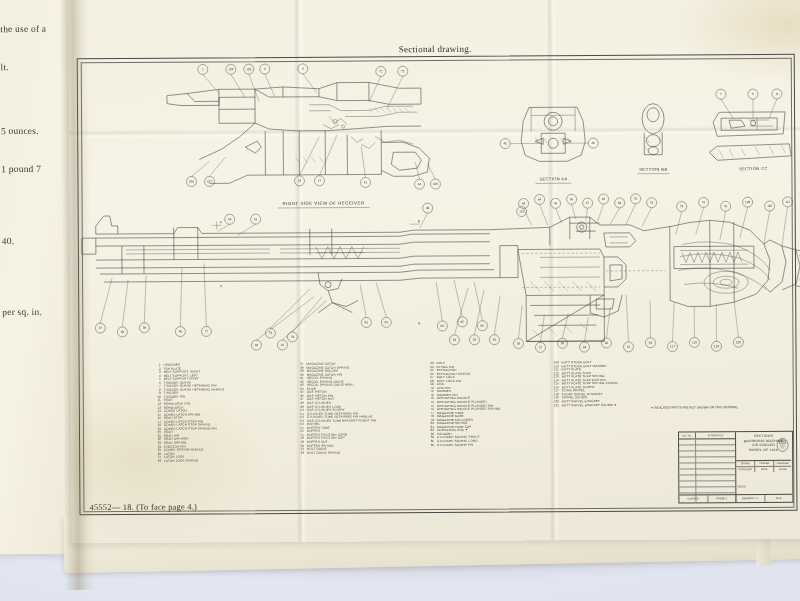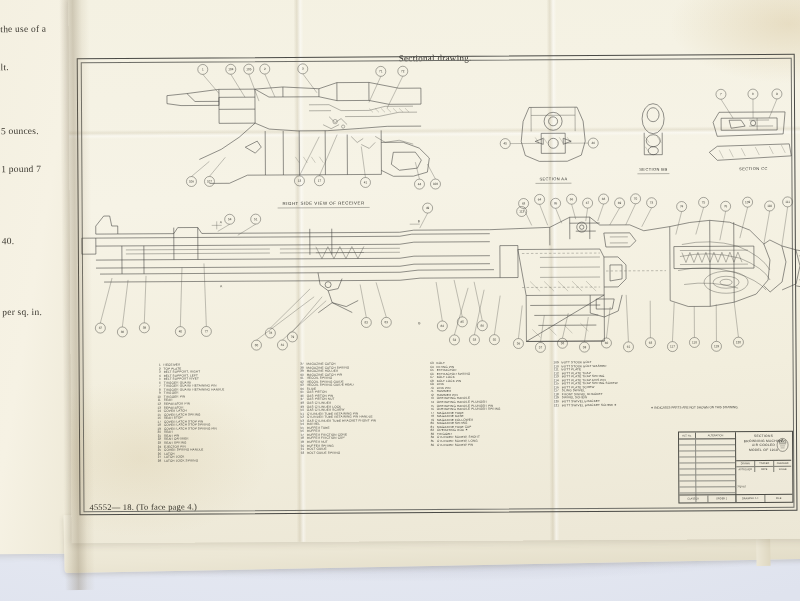--- a/index.html
+++ b/index.html
@@ -52,21 +52,21 @@
   .stain{position:absolute;border-radius:50%;pointer-events:none;}
   .stain.s1{left:600px;top:-30px;width:240px;height:120px;background:radial-gradient(ellipse,rgba(196,168,110,.28),rgba(196,168,110,0) 70%);}
   .stain.s2{left:-60px;top:380px;width:260px;height:160px;background:radial-gradient(ellipse,rgba(190,166,112,.18),rgba(190,166,112,0) 70%);}
 
   
   #sheet-border{position:absolute;left:8px;top:60px;width:716px;height:455px;
     border:1.4px solid #4a4a46;}
   #sheet-border:after{content:"";position:absolute;left:2.5px;top:2.5px;right:2.5px;bottom:2.5px;border:0.6px solid #6e6e68;}
 
   #plate-caption{position:absolute;left:330px;top:48px;font-size:9px;color:#2e2c28;
-    font-family:"Liberation Serif",serif;letter-spacing:.3px;margin-top:9px;}
+    font-family:"Liberation Serif",serif;letter-spacing:.3px;}
 
   svg.draw{position:absolute;left:0;top:0;}
   
   .ln{fill:none;stroke:#3d3d3a;stroke-width:.55;}
   .ln2{fill:none;stroke:#4b4b46;stroke-width:.4;}
   .lead{fill:none;stroke:#55554e;stroke-width:.35;}
   .hatch{fill:none;stroke:#6a6a60;stroke-width:.3;}
   .cal{fill:none;stroke:#44443e;stroke-width:.45;}
   .caltxt{font-family:"Liberation Sans",sans-serif;font-size:3.1px;fill:#3a3a34;text-anchor:middle;dominant-baseline:central;}
   .dimtxt{font-family:"Liberation Sans",sans-serif;font-size:3.4px;fill:#44443e;}

